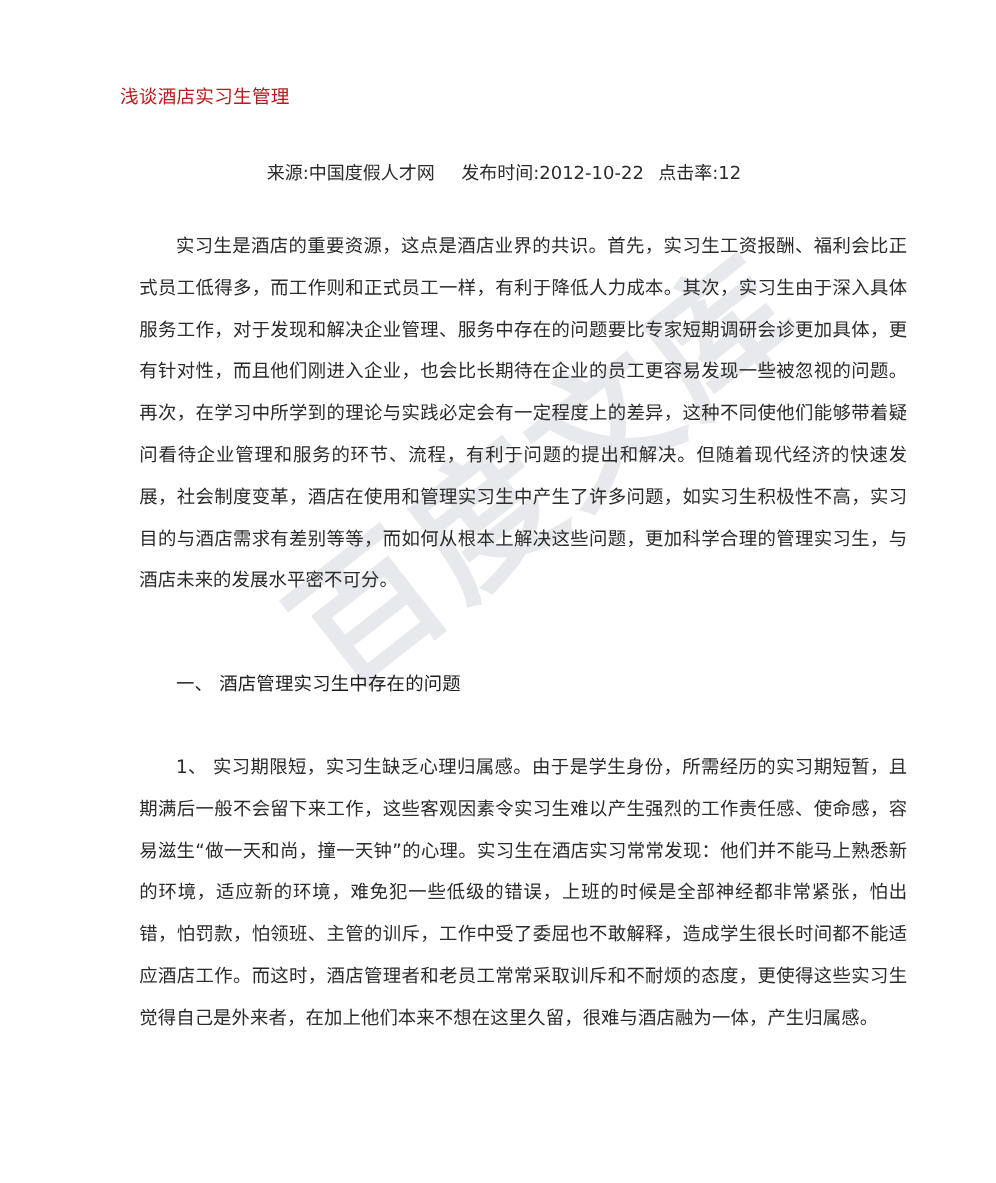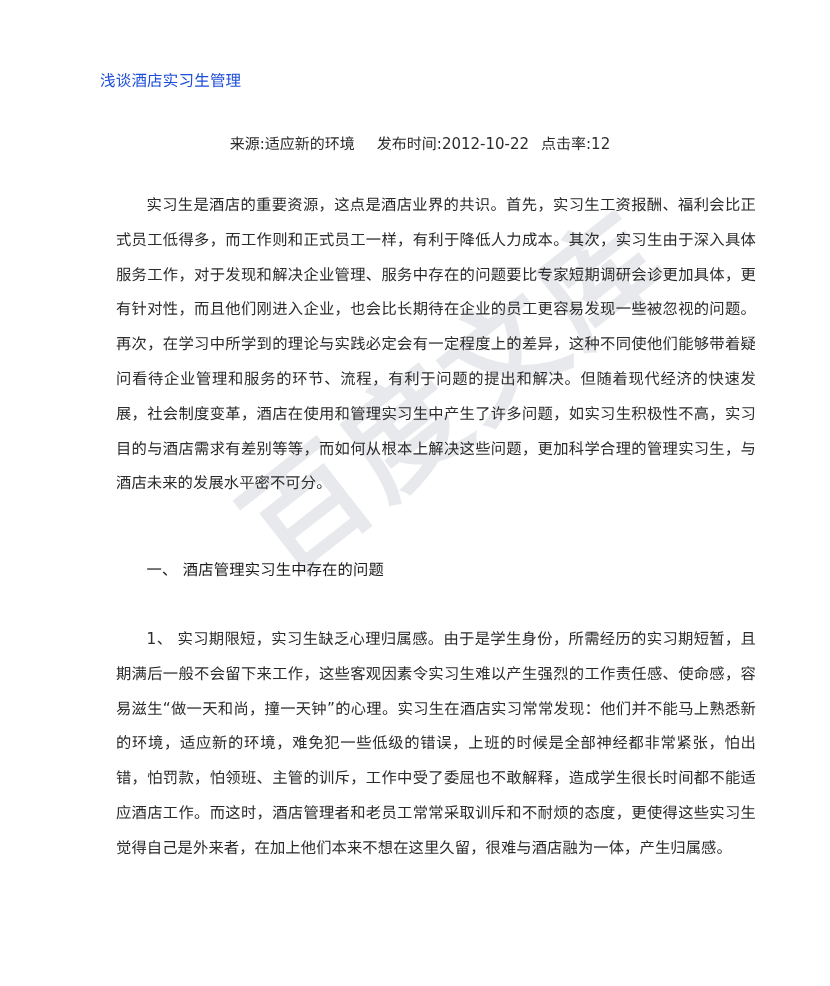--- a/index.html
+++ b/index.html
@@ -50,21 +50,21 @@
     z-index: 1;
   }
 
   
   .doc-title {
     position: absolute;
     left: 100px;
     top: 68px;
     font-size: 15.5px;
     line-height: 26px;
-    color: #1d4ed8;
+    color: #b91c1c;
     letter-spacing: 0.2px;
   }
 
   
   .meta-line {
     position: absolute;
     left: 100px;
     top: 132px;
     width: 640px;
     text-align: center;
@@ -116,21 +116,21 @@
 
   <div class="watermark-layer">
     <div class="watermark-text">百度文库</div>
   </div>
 
   <div class="content">
 
     <div class="doc-title">浅谈酒店实习生管理</div>
 
     <div class="meta-line">
-      <span class="meta-seg">来源:适应新的环境</span><span class="meta-gap-lg"></span><span class="meta-seg">发布时间:2012-10-22</span><span class="meta-gap-sm"></span><span class="meta-seg">点击率:12</span>
+      <span class="meta-seg">来源:中国度假人才网</span><span class="meta-gap-lg"></span><span class="meta-seg">发布时间:2012-10-22</span><span class="meta-gap-sm"></span><span class="meta-seg">点击率:12</span>
     </div>
 
     <div class="body-col">
 
       <p class="para indent">实习生是酒店的重要资源，这点是酒店业界的共识。首先，实习生工资报酬、福利会比正式员工低得多，而工作则和正式员工一样，有利于降低人力成本。其次，实习生由于深入具体服务工作，对于发现和解决企业管理、服务中存在的问题要比专家短期调研会诊更加具体，更有针对性，而且他们刚进入企业，也会比长期待在企业的员工更容易发现一些被忽视的问题。再次，在学习中所学到的理论与实践必定会有一定程度上的差异，这种不同使他们能够带着疑问看待企业管理和服务的环节、流程，有利于问题的提出和解决。但随着现代经济的快速发展，社会制度变革，酒店在使用和管理实习生中产生了许多问题，如实习生积极性不高，实习目的与酒店需求有差别等等，而如何从根本上解决这些问题，更加科学合理的管理实习生，与酒店未来的发展水平密不可分。</p>
 
       <div class="spacer-lg"></div>
 
       <h2 class="section-heading">一、 酒店管理实习生中存在的问题</h2>
 

